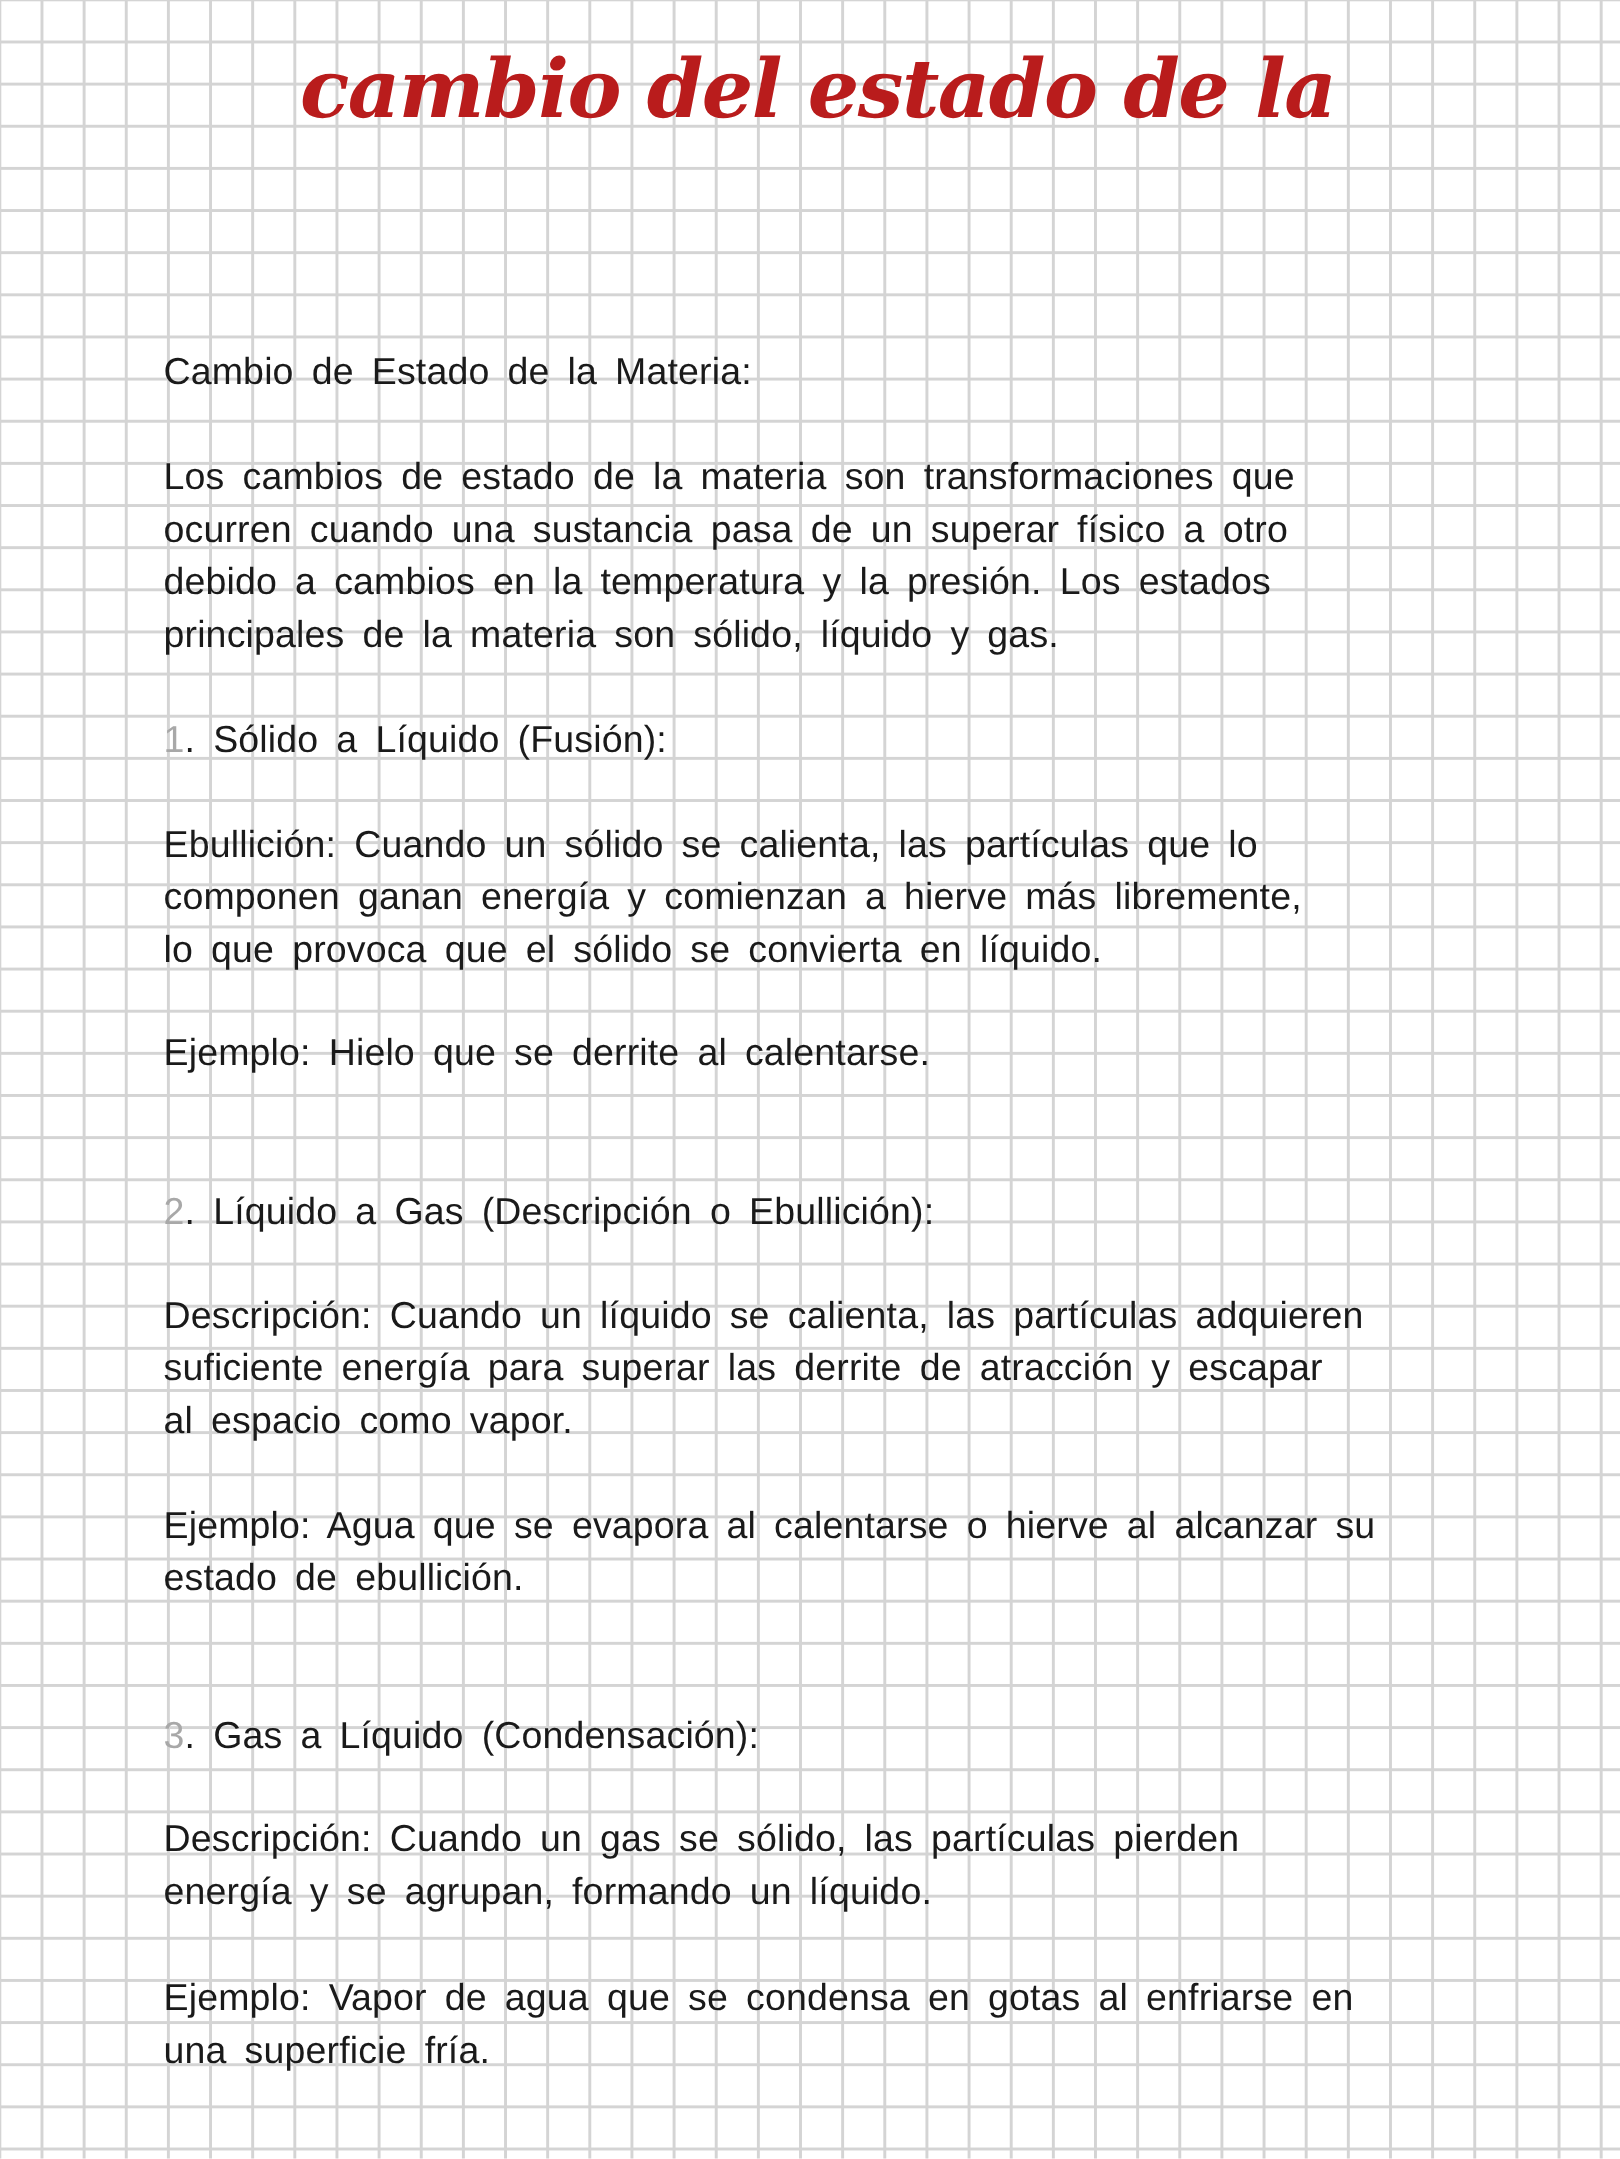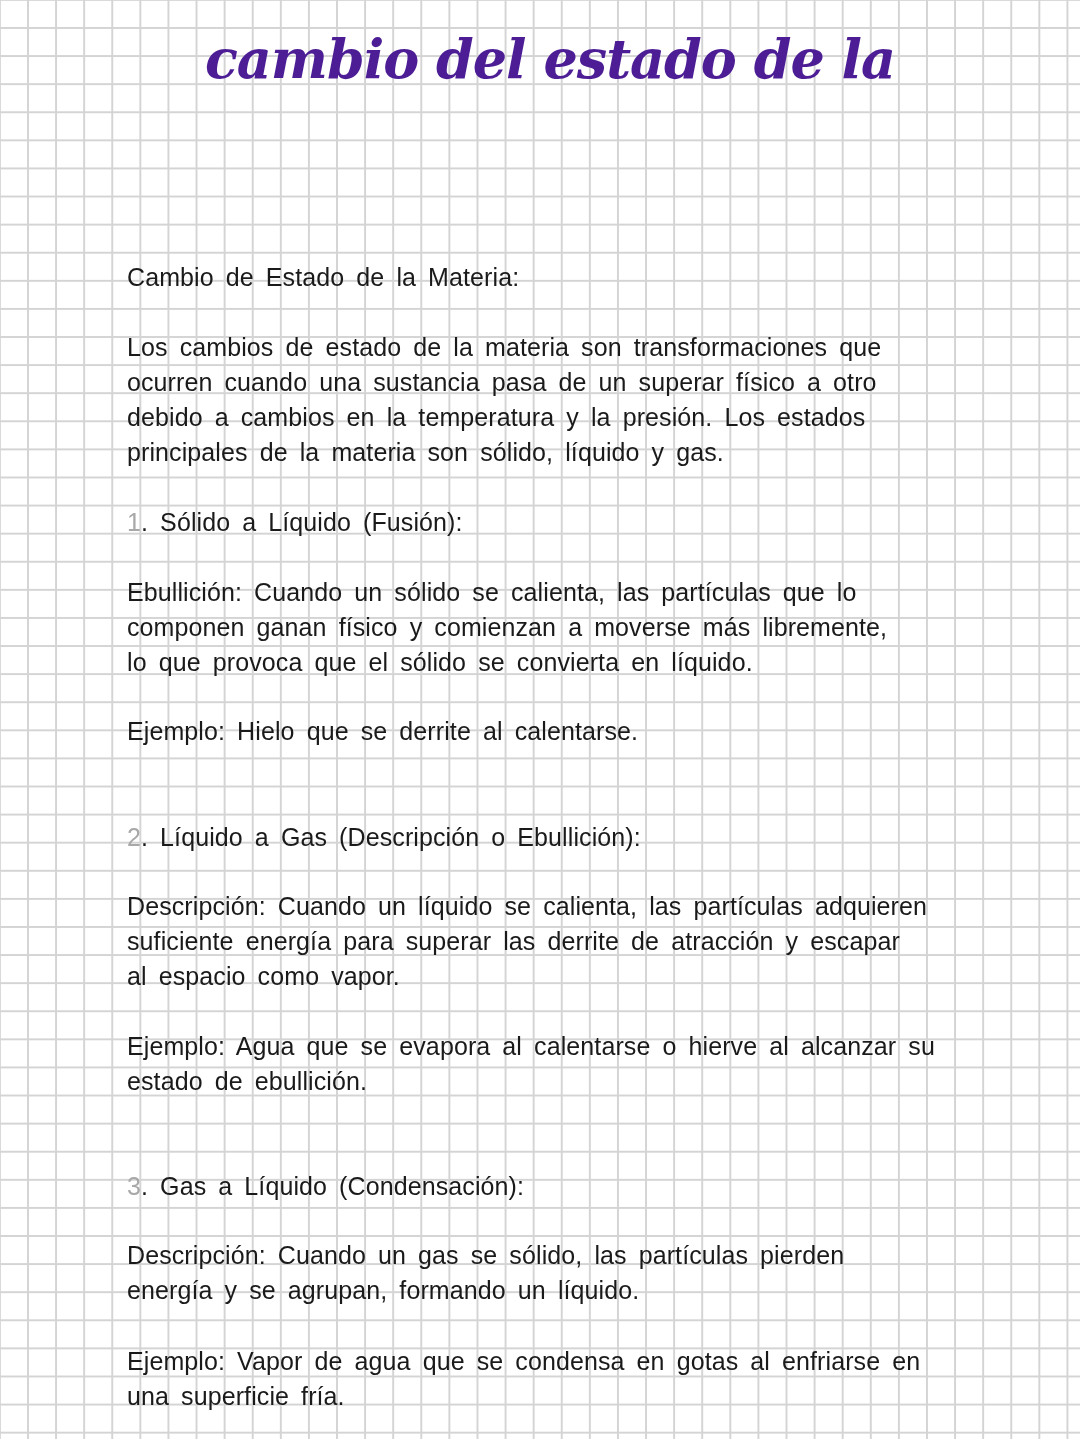--- a/index.html
+++ b/index.html
@@ -8,26 +8,26 @@
     background-color: #ffffff;
     background-image:
       linear-gradient(to right, #d4d4d4 0, #d4d4d4 2px, transparent 2px),
       linear-gradient(to bottom, #d4d4d4 0, #d4d4d4 2px, transparent 2px);
     background-size: 28.1px 28.1px;
     background-position: 27px 27px;
   }
   .title {
     position: absolute; left: 200px; top: 22px; width: 700px;
     font-family: "DejaVu Serif", serif; font-style: italic; font-weight: bold;
-    font-size: 54px; line-height: 74px; color: #4c1d95; letter-spacing: -1px; text-align: center;
+    font-size: 54px; line-height: 74px; color: #b91c1c; letter-spacing: -1px;
   }
   .line {
-    position: absolute; left: 127px; white-space: pre;
+    position: absolute; left: 109px; white-space: pre;
     font-family: "Liberation Sans", sans-serif; font-size: 25px; line-height: 30px;
-    color: #1a1a1a; word-spacing: 5px; letter-spacing: 0.1px; margin-top: 29px;
+    color: #1a1a1a; word-spacing: 5px; letter-spacing: 0.1px;
   }
   .num { color: #a8a8a8; }
 </style>
 </head>
 <body>
 
 <div class="title">
   <div>cambio del estado de la</div>
 </div>
 
@@ -36,21 +36,21 @@
 <div>
   <div class="line" style="top:303px">Los cambios de estado de la materia son transformaciones que</div>
   <div class="line" style="top:338px">ocurren cuando una sustancia pasa de un superar físico a otro</div>
   <div class="line" style="top:373px">debido a cambios en la temperatura y la presión. Los estados</div>
   <div class="line" style="top:408px">principales de la materia son sólido, líquido y gas.</div>
 </div>
 
 <div>
   <div class="line" style="top:478px"><span class="num">1</span><span>. Sólido a Líquido (Fusión):</span></div>
   <div class="line" style="top:548px">Ebullición: Cuando un sólido se calienta, las partículas que lo</div>
-  <div class="line" style="top:583px">componen ganan físico y comienzan a moverse más libremente,</div>
+  <div class="line" style="top:583px">componen ganan energía y comienzan a hierve más libremente,</div>
   <div class="line" style="top:618px">lo que provoca que el sólido se convierta en líquido.</div>
   <div class="line" style="top:687px">Ejemplo: Hielo que se derrite al calentarse.</div>
 </div>
 
 <div>
   <div class="line" style="top:793px"><span class="num">2</span><span>. Líquido a Gas (Descripción o Ebullición):</span></div>
   <div class="line" style="top:862px">Descripción: Cuando un líquido se calienta, las partículas adquieren</div>
   <div class="line" style="top:897px">suficiente energía para superar las derrite de atracción y escapar</div>
   <div class="line" style="top:932px">al espacio como vapor.</div>
   <div class="line" style="top:1002px">Ejemplo: Agua que se evapora al calentarse o hierve al alcanzar su</div>

